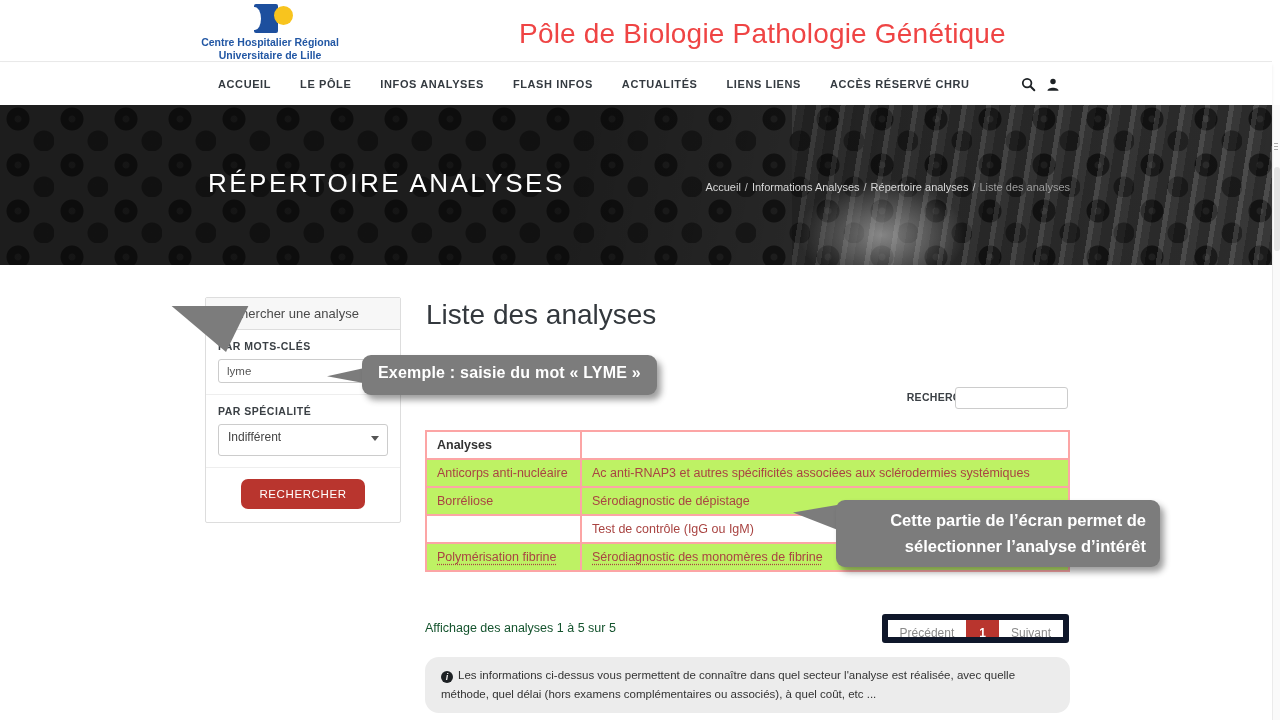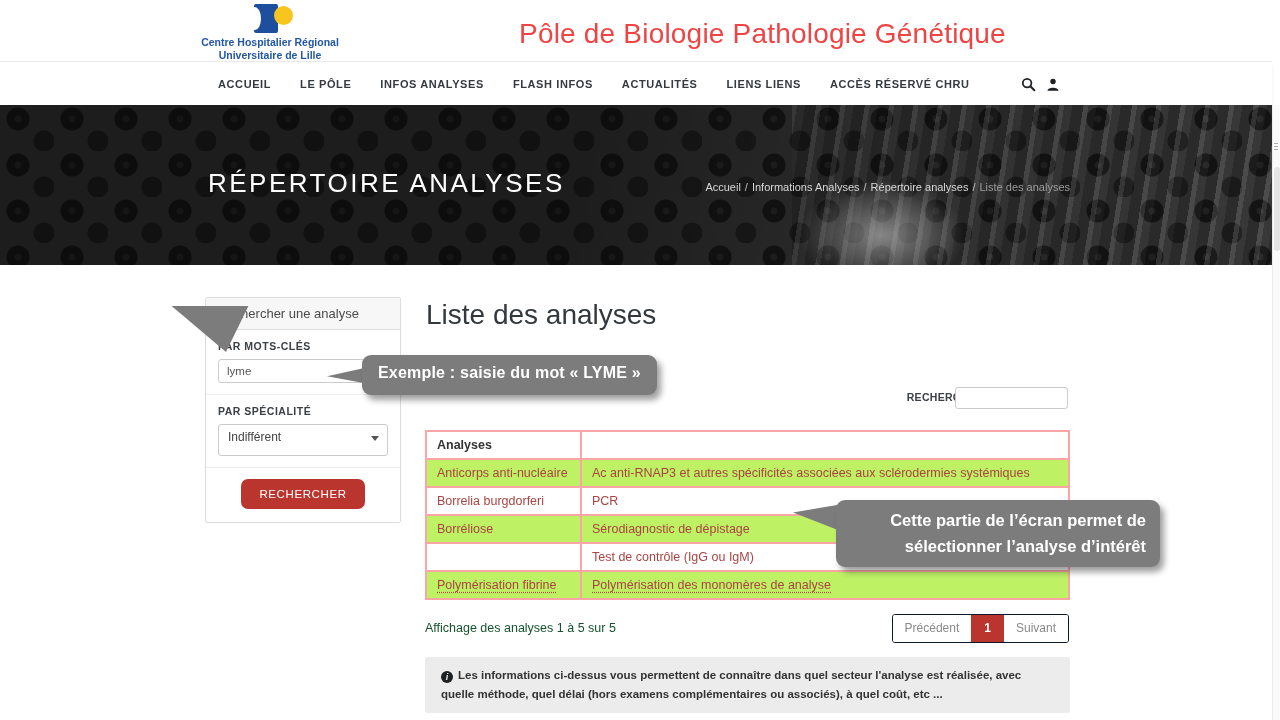--- a/index.html
+++ b/index.html
@@ -64,25 +64,25 @@
 
   table.analyses { position:absolute; left:425px; top:430px; width:645px; border-collapse:collapse; font-size:12.5px; }
   table.analyses th, table.analyses td { border:2px solid #fca5a5; padding:6px 10px; text-align:left; height:28px; }
   table.analyses th { font-weight:bold; color:#333; background:#fff; }
   table.analyses td:first-child, table.analyses th:first-child { width:155px; }
   table.analyses tr.odd td { background:#bef264; }
   table.analyses a { color:#a94442; text-decoration:none; cursor:pointer; }
   table.analyses tr.dotted a { text-decoration:underline dotted; text-underline-offset:3px; }
 
   .results-summary { position:absolute; left:425px; top:621px; font-size:12.5px; color:#14532d; }
-  .pagination { position:absolute; right:211px; top:614px; display:flex; border:1px solid #0f172a; border-radius:3px; overflow:hidden; height:29px; }
+  .pagination { position:absolute; right:211px; top:614px; display:flex; border:6px solid #0f172a; border-radius:3px; overflow:hidden; height:29px; }
   .page-cell { font-size:12px; line-height:27px; padding:0 12px; cursor:pointer; background:#fff; color:#8a8a8a; }
   .page-cell.current { background:#b9352e; color:#fff; font-weight:bold; border-left:1px solid #b9352e; border-right:1px solid #b9352e; }
 
-  .info-box { position:absolute; left:425px; top:657px; width:645px; background:#ececec; border-radius:2px; padding:9px 16px 10px; font-size:11.5px; color:#333; line-height:1.62;font-weight:bold; }
+  .info-box { position:absolute; left:425px; top:657px; width:645px; background:#ececec; border-radius:14px; padding:9px 16px 10px; font-size:11.5px; color:#333; line-height:1.62; }
   .info-icon { display:inline-block; width:12px; height:12px; background:#1d2124; border-radius:50%; color:#ececec; font-size:9px; font-weight:bold; text-align:center; line-height:12px; margin-right:5px; position:relative; top:1px; font-style:italic; }
   .info-icon::before { content:"i"; }
 
   
   .callout { position:absolute; background:#7c7c7c; color:#fff; font-weight:bold; border-radius:9px; box-shadow:4px 5px 6px rgba(40,40,40,.45); z-index:10; }
   .callout-tail { position:absolute; background:#7c7c7c; z-index:9; }
   .co1 { left:20px; top:276px; height:34px; line-height:34px; padding:0 16px; font-size:16px; }
   .co1-tail { left:170px; top:306px; width:80px; height:46px; clip-path:polygon(2% 0, 98% 0, 70% 100%); }
   .co2 { left:362px; top:355px; height:40px; line-height:35px; padding:0 16px; font-size:16px; letter-spacing:.2px; }
   .co2-tail { left:327px; top:367px; width:42px; height:17px; clip-path:polygon(0 55%, 100% 0, 100% 100%); }
@@ -178,35 +178,31 @@
   <table class="analyses">
     <tbody>
         <tr>
       <th>Analyses</th>
       <th></th>
     </tr>
     <tr class="odd">
       <td><a>Anticorps anti-nucléaire</a></td>
       <td><a>Ac anti-RNAP3 et autres spécificités associées aux sclérodermies systémiques</a></td>
     </tr>
-    <tr>
-      <td><a>Borrelia burgdorferi</a></td>
-      <td><a>PCR</a></td>
-    </tr>
     <tr class="odd">
       <td><a>Borréliose</a></td>
       <td><a>Sérodiagnostic de dépistage</a></td>
     </tr>
     <tr>
       <td><a></a></td>
       <td><a>Test de contrôle (IgG ou IgM)</a></td>
     </tr>
     <tr class="odd dotted">
       <td><a>Polymérisation fibrine</a></td>
-      <td><a>Polymérisation des monomères de analyse</a></td>
+      <td><a>Sérodiagnostic des monomères de fibrine</a></td>
     </tr>
   </tbody>
     </table>
 
   <div class="results-summary">Affichage des analyses 1 à 5 sur 5</div>
 
   <div class="pagination">
     <span class="page-cell">Précédent</span>
     <span class="page-cell current">1</span>
     <span class="page-cell">Suivant</span>

